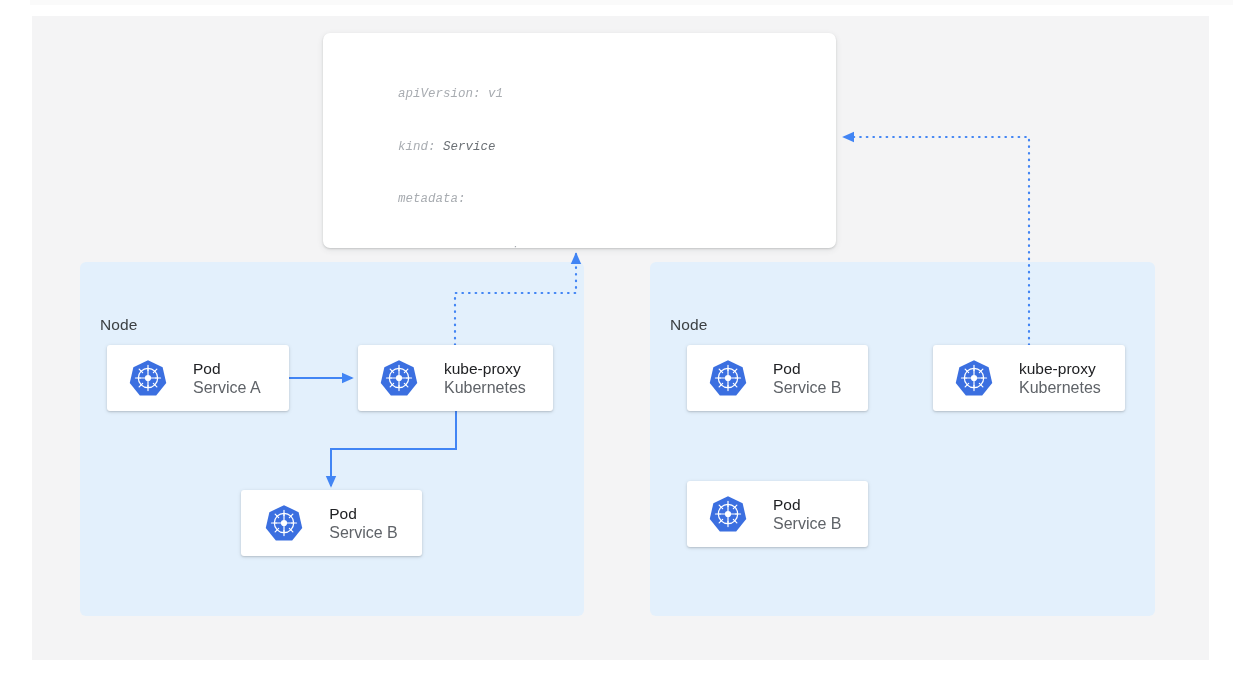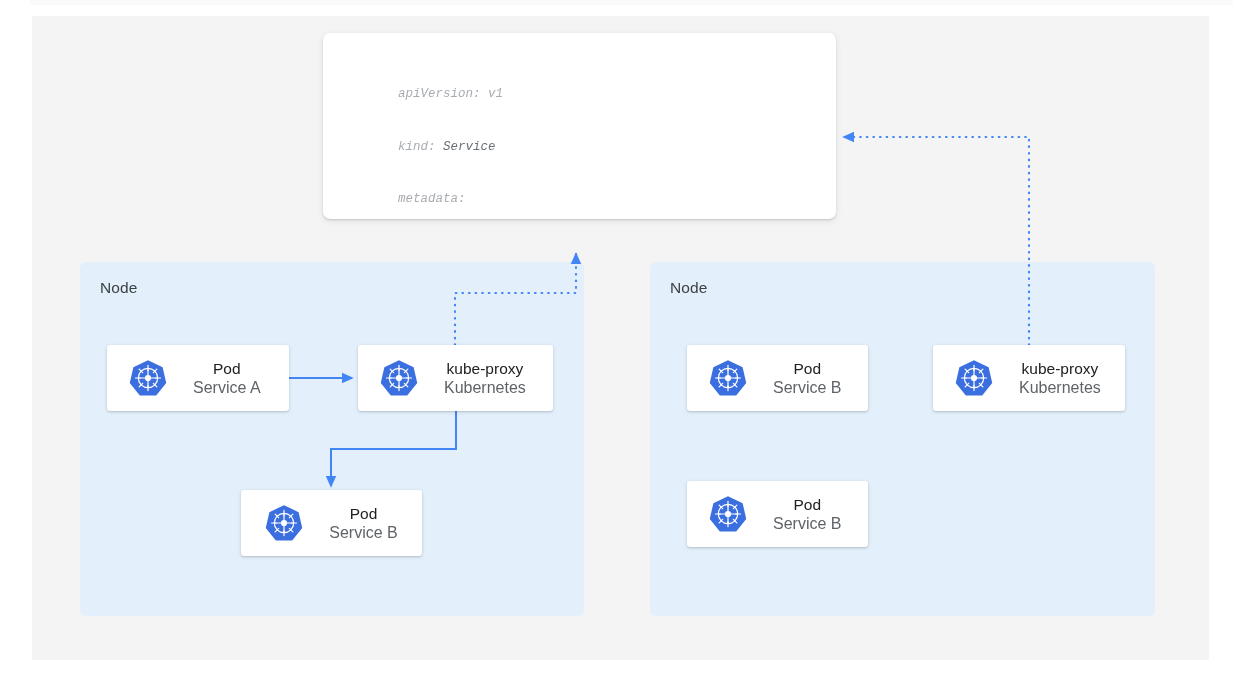--- a/index.html
+++ b/index.html
@@ -40,40 +40,40 @@
     position: absolute;
     background: #e3f0fc;
     border-radius: 6px;
   }
   .node-label {
     position: absolute;
     font-size: 15.5px;
     color: #3c4043;
     letter-spacing: .1px;
     white-space: nowrap;
+    margin-top: 37px;
   }
   
   .card {
     position: absolute;
     background: #ffffff;
     border-radius: 3px;
     box-shadow: 0 1px 2px rgba(60,64,67,.22), 0 1px 4px rgba(60,64,67,.10);
     display: flex;
     align-items: center;
     box-sizing: border-box;
   }
   .card .k8s-icon {
     flex: 0 0 auto;
     display: block;
   }
   .card .card-text {
     display: flex;
     flex-direction: column;
     justify-content: center;
-    text-align: center;
   }
   .card-title {
     font-size: 15.5px;
     color: #202124;
     line-height: 19px;
     white-space: nowrap;
   }
   .card-sub {
     font-size: 16px;
     color: #5f6368;
@@ -85,21 +85,21 @@
   .card.icon-left .card-text { margin-left: 26px; }
   .card.centered { justify-content: center; }
   .card.centered .k8s-icon { margin-right: 26px; }
 
   
   .yaml-card {
     position: absolute;
     left: 323px;
     top: 33px;
     width: 513px;
-    height: 186px;
+    height: 215px;
     background: #ffffff;
     border-radius: 7px;
     box-shadow: 0 1px 2px rgba(60,64,67,.20), 0 2px 6px rgba(60,64,67,.10);
     box-sizing: border-box;
     overflow: hidden;
   }
   .yaml-body {
     position: absolute;
     left: 75px;
     top: 18px;

